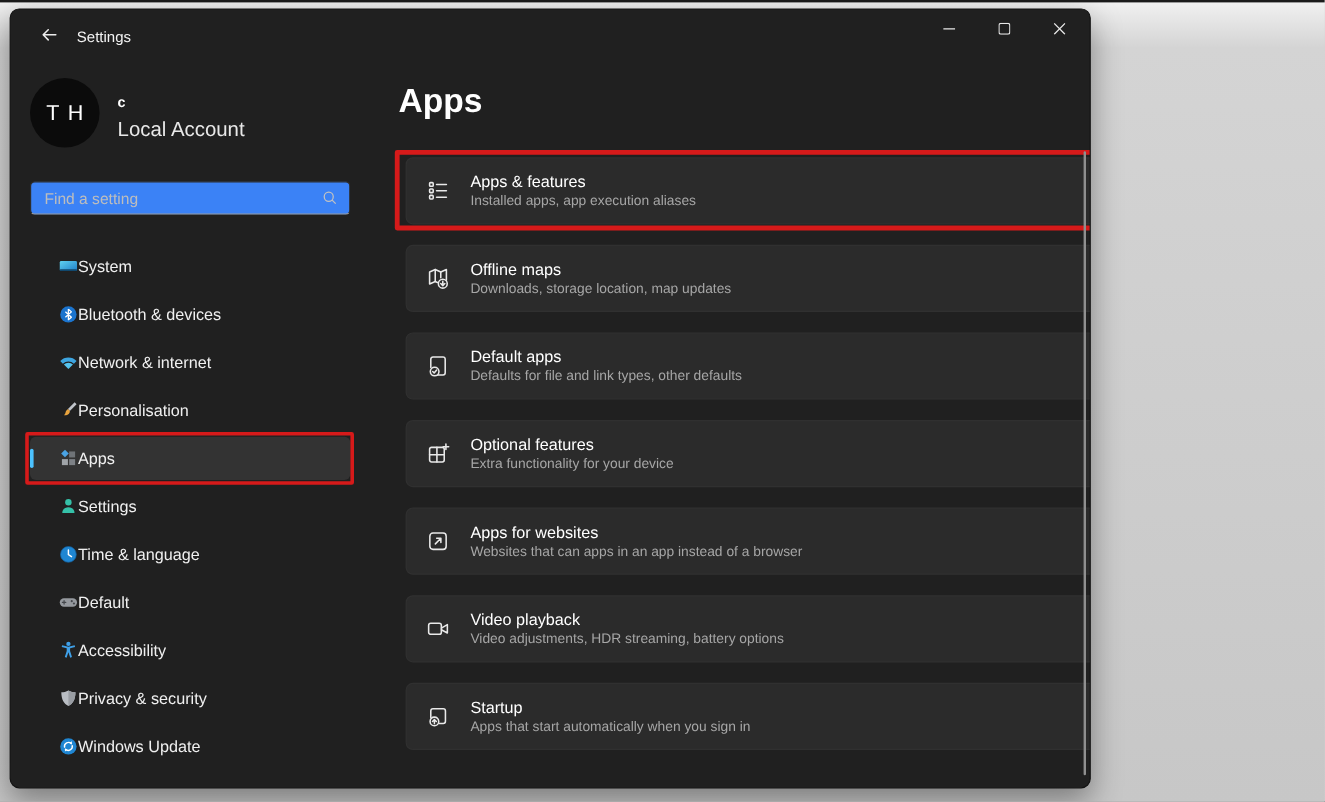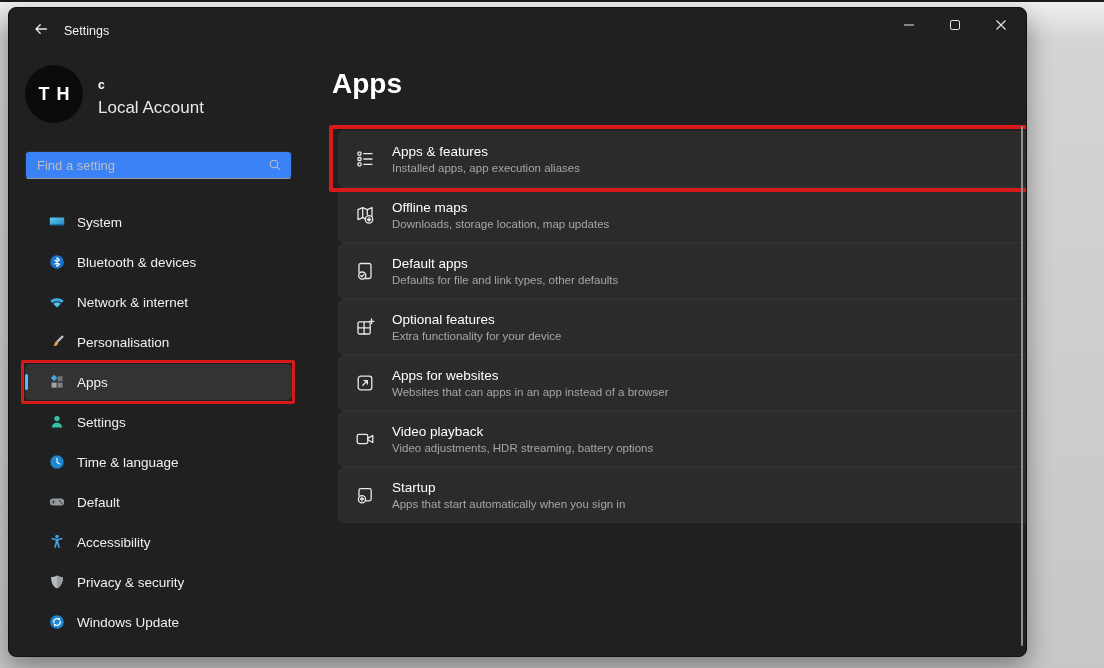--- a/index.html
+++ b/index.html
@@ -4,60 +4,60 @@
 <style>
   * { box-sizing: border-box; margin: 0; padding: 0; }
   html,body { width:1104px; height:668px; overflow:hidden; }
   body {
     font-family: "Liberation Sans", sans-serif;
     background: linear-gradient(180deg,#f2f2f2 0px,#d4d4d4 40px,#c7c7c7 100%);
     position: relative;
   }
   .topline { position:absolute; top:0; left:0; right:0; height:2px; background:#1b1b1b; }
   .window {
-    position:absolute; left:8px; top:7px; width:1019px; height:650px;
+    position:absolute; left:8px; top:7px; width:901px; height:650px;
     background: var(--window-bg,#202020);
     border-radius:8px; border:1px solid #121212;
     box-shadow:0 10px 26px rgba(0,0,0,.38);
     overflow:hidden;
   }
   
   .back-button { position:absolute; left:16px; top:12px; width:32px; height:22px;
     display:flex; align-items:center; justify-content:center; border-radius:4px; cursor:pointer; }
   .app-title { position:absolute; left:55px; top:16px; font-size:12.5px; color:#f2f2f2; }
   .caption-buttons { position:absolute; right:2px; top:1px; display:flex; }
   .caption-button { width:46px; height:31px; display:flex; align-items:center; justify-content:center; cursor:pointer; }
   
   .avatar { position:absolute; left:16px; top:57px; width:58px; height:58px; border-radius:50%;
     background:#0b0b0b; color:#fff; display:flex; align-items:center; justify-content:center;
-    font-weight:700; font-size:18px; letter-spacing:7px; text-indent:7px; }
+    font-weight:400; font-size:18px; letter-spacing:7px; text-indent:7px; }
   .user-name { position:absolute; left:89px; top:70px; font-size:12px; font-weight:700; color:#ffffff; }
   .user-type { position:absolute; left:89px; top:90px; font-size:17px; color:#e8e8e8; }
   
   .search-box { position:absolute; left:16px; top:143px; width:267px; height:28px;
     background:#3b82f6; border-radius:4px; border:1px solid #2d2d2d; border-bottom:1px solid #9a9a9a;
     display:flex; align-items:center; padding:0 9px 0 11px; }
   .search-box input { flex:1; background:transparent; border:none; outline:none;
     color:#e8e8e8; font-size:13px; font-family:"Liberation Sans",sans-serif; }
   .search-box input::placeholder { color:#bdbdbd; }
   .search-icon { width:14px; height:14px; display:flex; }
   
   .nav { position:absolute; left:16px; top:196px; width:267px; }
   .nav-item { position:relative; height:36px; margin-bottom:4px; border-radius:5px;
-    display:flex; align-items:center; padding-left:24px; gap:12px;
+    display:flex; align-items:center; padding-left:24px; gap:0;
     color:#f0f0f0; font-size:13.5px; cursor:pointer; }
   .nav-item.selected { background: var(--selected-bg,#333333); }
   .selection-indicator { display:none; position:absolute; left:0; top:10px; width:3px; height:16px;
     border-radius:2px; background:var(--accent,#4cc2ff); }
   .nav-item.selected .selection-indicator { display:block; }
   .nav-icon { width:16px; height:16px; display:flex; flex:0 0 16px; }
   
   .main-title { position:absolute; left:323px; top:60px; font-size:28px; font-weight:600; color:#ffffff; }
   .cards { position:absolute; left:329px; top:123px; width:737px; }
-  .card { height:56px; margin-bottom:0; background:var(--card-bg,#2b2b2b);
+  .card { height:56px; margin-bottom:17px; background:var(--card-bg,#2b2b2b);
     border:1px solid #303030; border-radius:6px; display:flex; align-items:center;
     padding-right:18px; cursor:pointer; }
   .card-icon { width:20px; height:20px; margin:0 17px 0 16px; display:flex; flex:0 0 20px; }
   .card-text { display:flex; flex-direction:column; gap:3px; }
   .card-title { font-size:13.5px; color:#ffffff; }
   .card-subtitle { font-size:11.5px; color:#a6a6a6; }
   .card-chevron { margin-left:auto; width:16px; height:16px; display:flex; }
   
   .annotation { position:absolute; border:4px solid var(--annotation,#d61a1a); border-radius:2px; pointer-events:none; }
   .annotation-card { left:320px; top:117px; width:750px; height:67px; }

